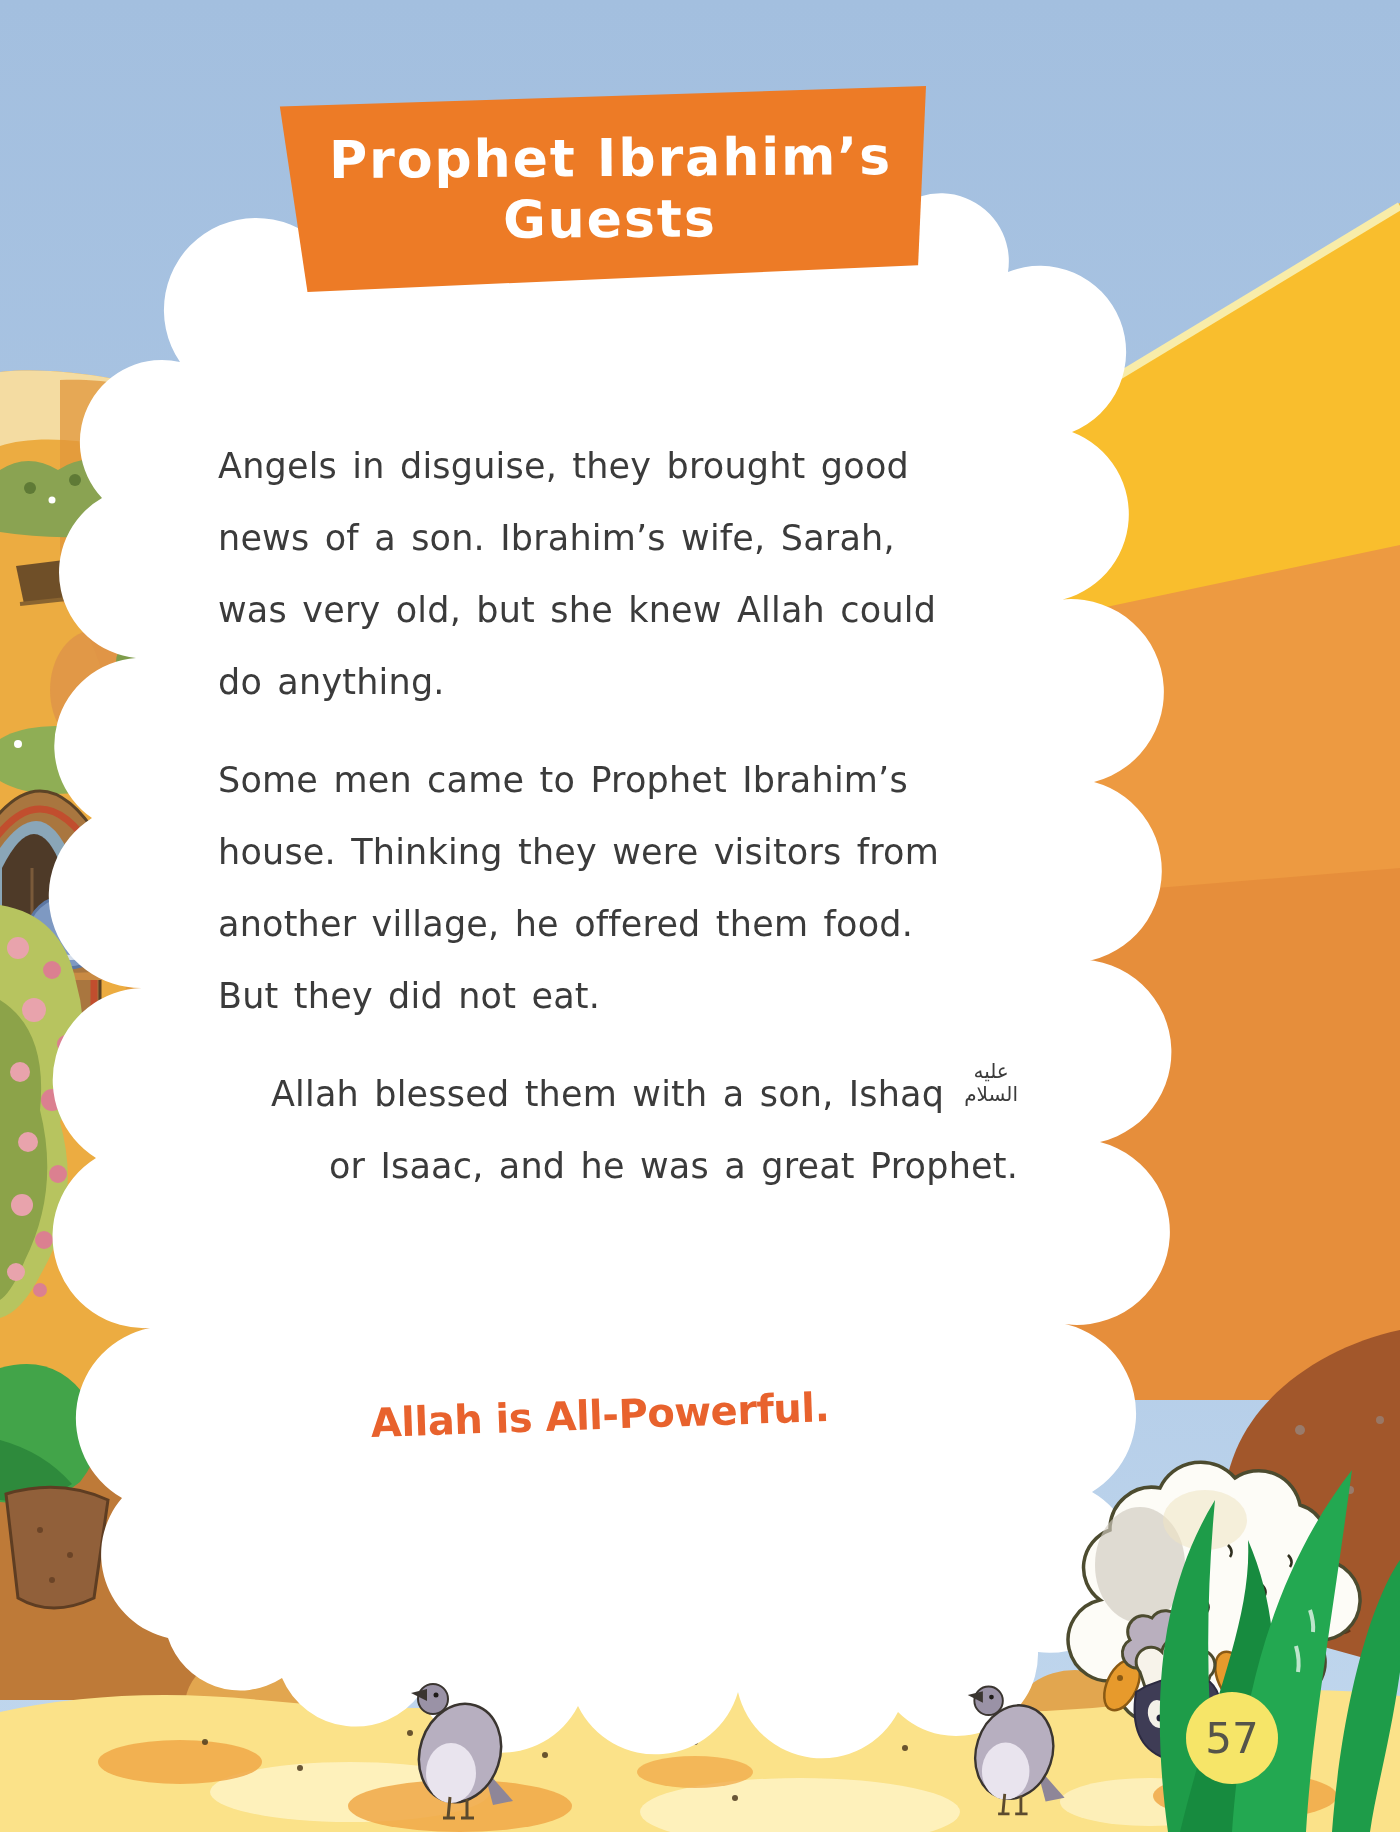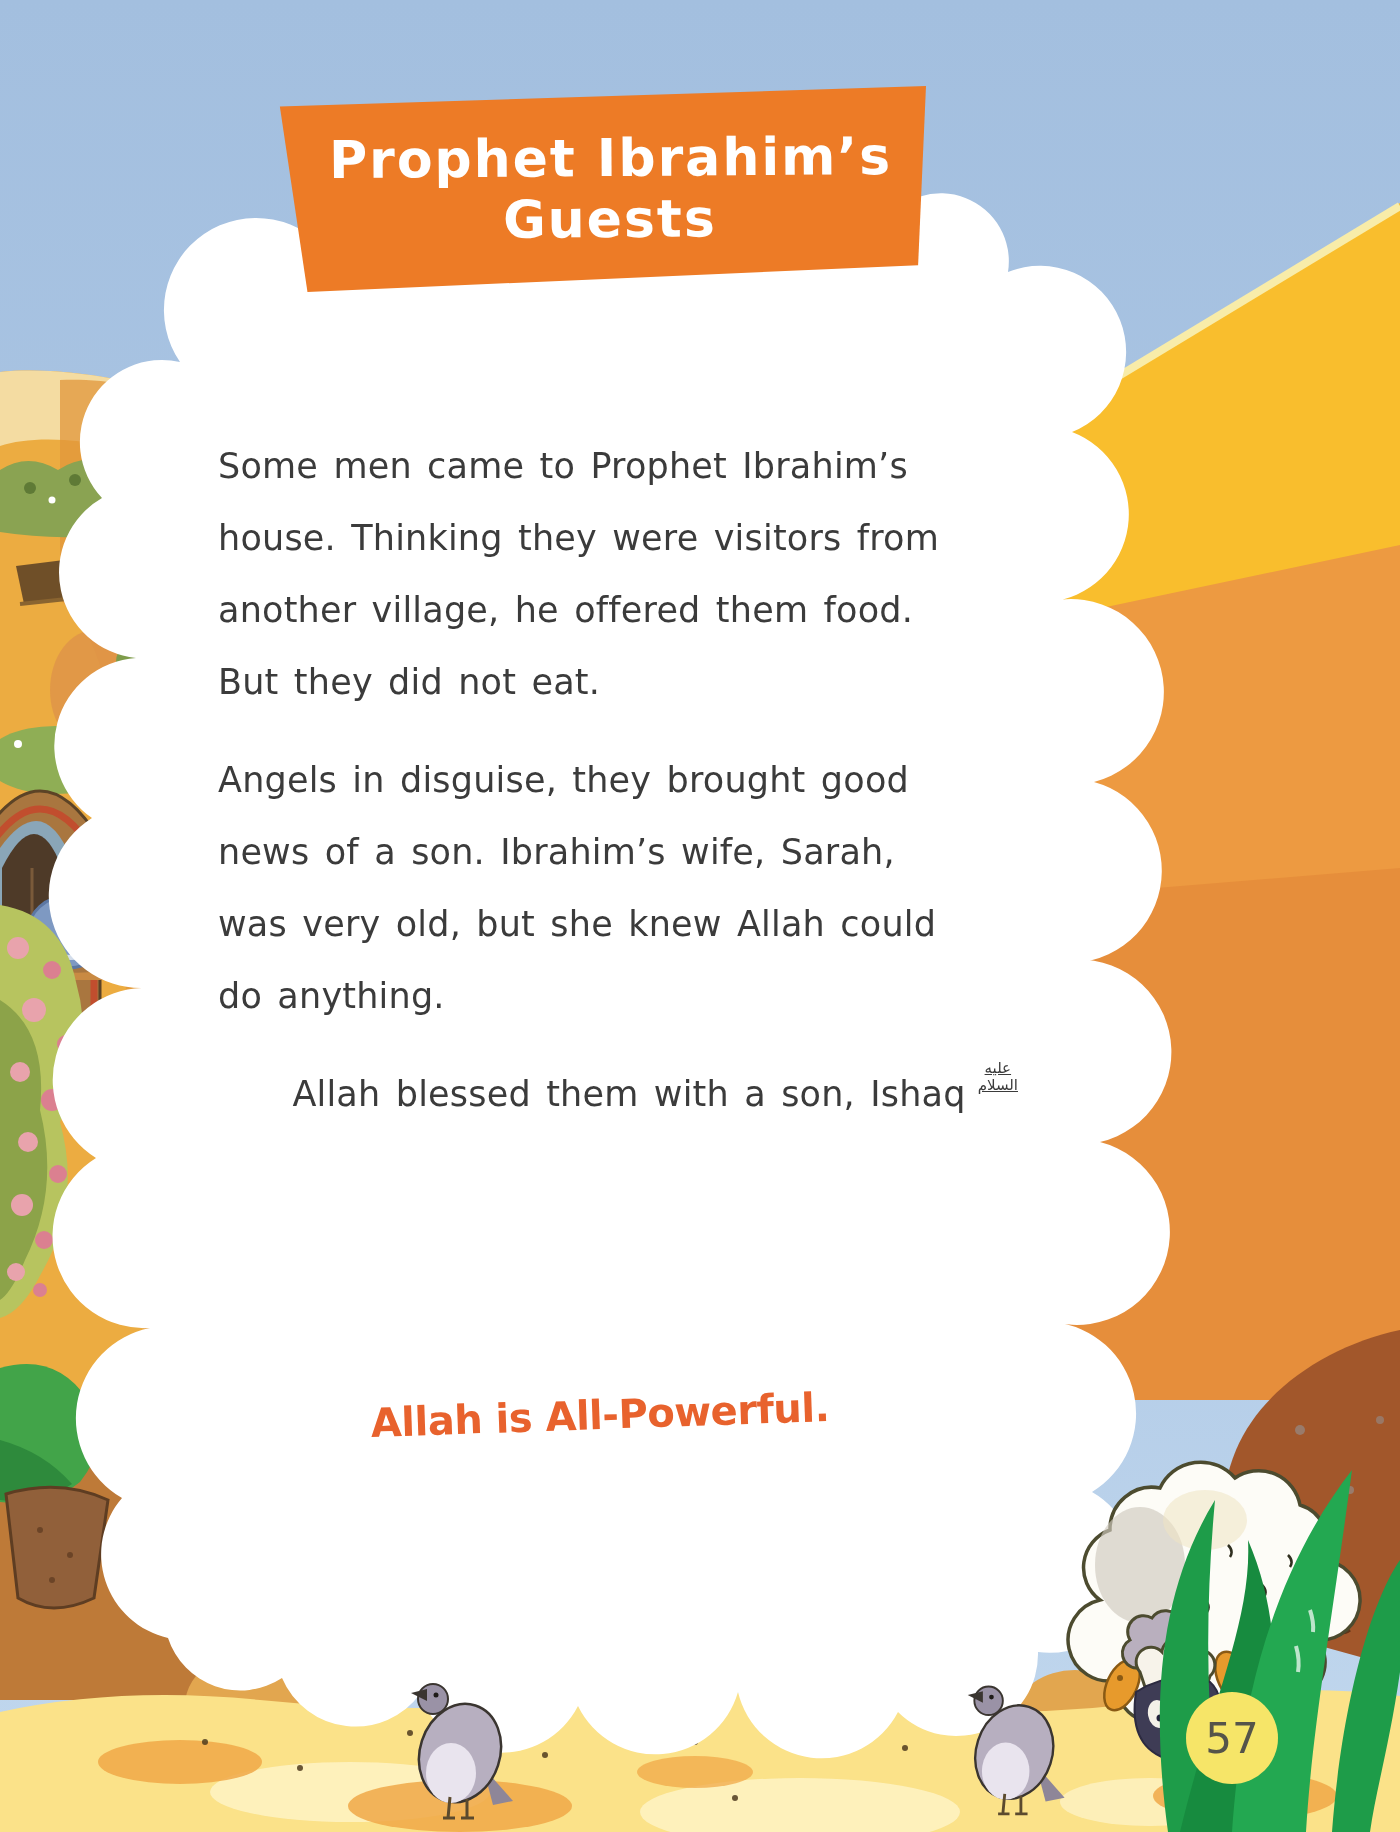--- a/index.html
+++ b/index.html
@@ -23,22 +23,22 @@
   }
   .story{
     position:absolute;left:218px;top:430px;width:800px;z-index:2;
     color:var(--text-dark,#3B3B3B);font-size:35px;line-height:72px;
     word-spacing:4px;letter-spacing:0.2px;
   }
   .story p{margin:0 0 26px 0;white-space:pre;}
   .story p.p3{white-space:normal;text-align:right;}
   .honorific{
     display:inline-flex;flex-direction:column;align-items:center;
-    font-size:15px;line-height:1.15;margin-left:12px;vertical-align:top;
-    transform:translateY(2px);letter-spacing:0;word-spacing:0;text-decoration:underline;
+    font-size:20px;line-height:1.15;margin-left:20px;vertical-align:top;
+    transform:translateY(2px);letter-spacing:0;word-spacing:0;
   }
   .slogan{
     position:absolute;left:330px;top:1392px;width:540px;z-index:2;
     text-align:center;color:var(--slogan-orange,#E8622D);
     font-size:40px;font-weight:bold;letter-spacing:-0.5px;
     transform:rotate(-2deg);white-space:nowrap;
   }
   .page-badge{
     position:absolute;left:1186px;top:1692px;width:92px;height:92px;z-index:4;
     background:var(--badge-yellow,#F6E568);border-radius:50%;
@@ -234,32 +234,32 @@
     <use href="#pigeon" x="0" y="0" transform="translate(405,1675)"></use>
     <use href="#pigeon" x="0" y="0" transform="translate(962,1678) scale(0.95)"></use>
   </svg>
 
   <div class="banner">
     <div class="title-line">Prophet Ibrahim’s</div>
     <div class="title-line">Guests</div>
   </div>
 
   <div class="story">
+    <p>Angels in disguise, they brought good
+news of a son. Ibrahim’s wife, Sarah,
+was very old, but she knew Allah could
+do anything.</p>
     <p>Some men came to Prophet Ibrahim’s
 house. Thinking they were visitors from
 another village, he offered them food.
 But they did not eat.</p>
-    <p>Angels in disguise, they brought good
-news of a son. Ibrahim’s wife, Sarah,
-was very old, but she knew Allah could
-do anything.</p>
     <p class="p3"><span>Allah blessed them with a son, Ishaq</span><span class="honorific">
           <span>عليه</span>
           <span>السلام</span>
-        </span><br></p>
+        </span><br><span>or Isaac, and he was a great Prophet.</span></p>
   </div>
 
   <div class="slogan">Allah is All-Powerful.</div>
 
   <svg class="plant" width="1400" height="1832" viewBox="0 0 1400 1832">
     <path d="M 1168 1832 C 1150 1700 1160 1590 1215 1500 C 1205 1610 1205 1720 1222 1832 Z" style="fill:var(--leaf-green,#1E9C49)"></path>
     <path d="M 1180 1832 C 1212 1700 1252 1620 1248 1540 C 1292 1642 1272 1750 1254 1832 Z" fill="#178B3F"></path>
     <path d="M 1232 1832 C 1242 1680 1282 1560 1352 1470 C 1332 1620 1312 1730 1306 1832 Z" fill="#23A851"></path>
     <path d="M 1332 1832 C 1342 1700 1372 1600 1400 1560 L 1400 1672 C 1390 1742 1376 1790 1370 1832 Z" style="fill:var(--leaf-green,#1E9C49)"></path>
     <path d="M 1296 1646 q 4 14 2 26 M 1310 1610 q 4 12 3 22" stroke="#FFFFFF" stroke-width="4" opacity="0.7" fill="none"></path>

